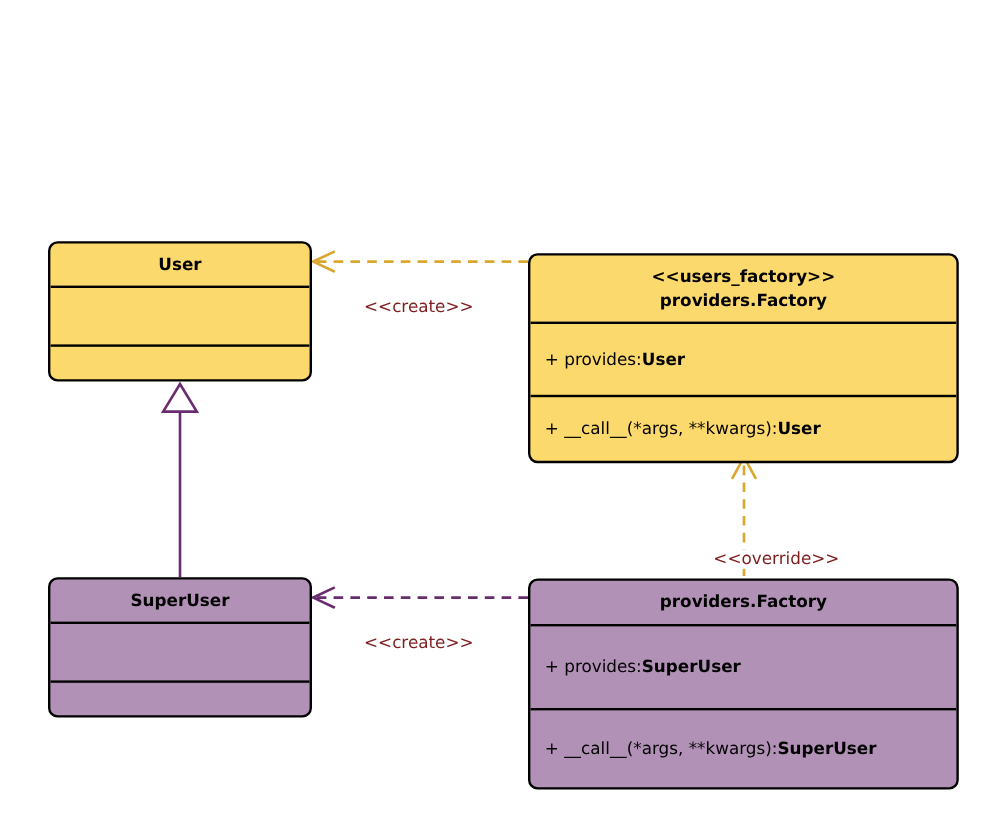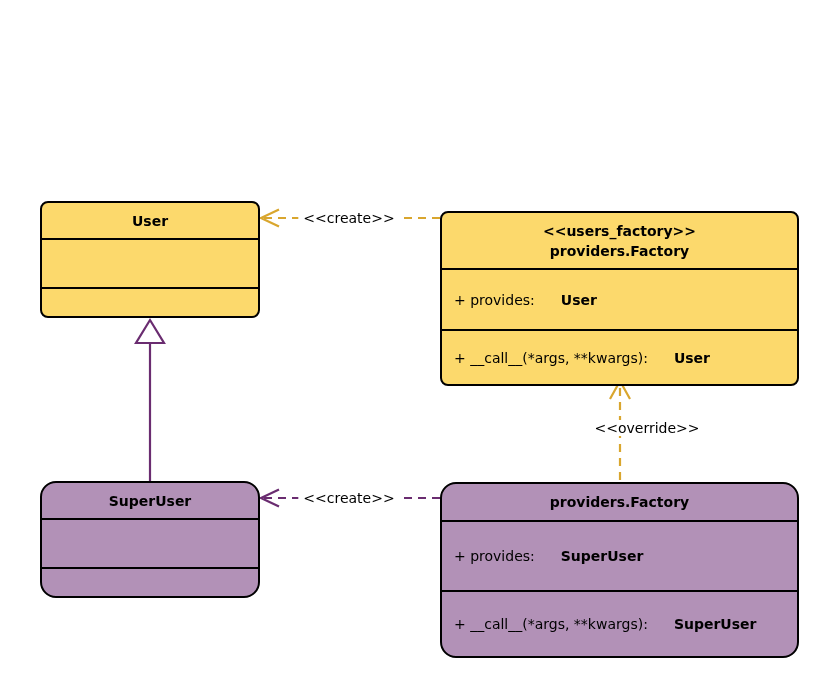--- a/index.html
+++ b/index.html
@@ -47,21 +47,21 @@
     position: absolute;
     box-sizing: border-box;
     border: 2px solid #000;
     border-radius: 8px;
     display: flex;
     flex-direction: column;
     overflow: hidden;
     color: #000;
   }
   .uml-class.yellow { background: #FCD96C; }
-  .uml-class.purple { background: #B291B7; border-radius: 16px; }
+  .uml-class.purple { background: #B291B7; }
   .uml-title {
     box-sizing: border-box;
     display: flex;
     flex-direction: column;
     align-items: center;
     justify-content: center;
     font-weight: bold;
     font-size: 14px;
     text-align: center;
     line-height: 20px;
@@ -75,33 +75,33 @@
   .uml-compartment.grow { flex: 1 1 auto; }
   .uml-member {
     box-sizing: border-box;
     border-top: 2px solid #000;
     display: flex;
     align-items: center;
     padding-left: 12px;
     font-size: 14px;
     white-space: nowrap;
     flex: 0 0 auto;
-    gap: 26px;
   }
   .uml-member.grow { flex: 1 1 auto; }
   .uml-member b { font-weight: bold; }
   
   .edge-label {
     position: absolute;
     transform: translate(-50%, -50%);
     background: #ffffff;
     padding: 0 5px;
     font-size: 14px;
-    color: #000000;
+    color: #7f1d1d;
     white-space: nowrap;
+    margin-top: 38px;
   }
 </style>
 </head>
 <body>
 
 <div class="canvas">
 
   <svg class="arrow-layer" width="840" height="700" viewBox="0 0 840 700">
 
     <g stroke="#D9A62E" stroke-width="2.2" fill="none">

